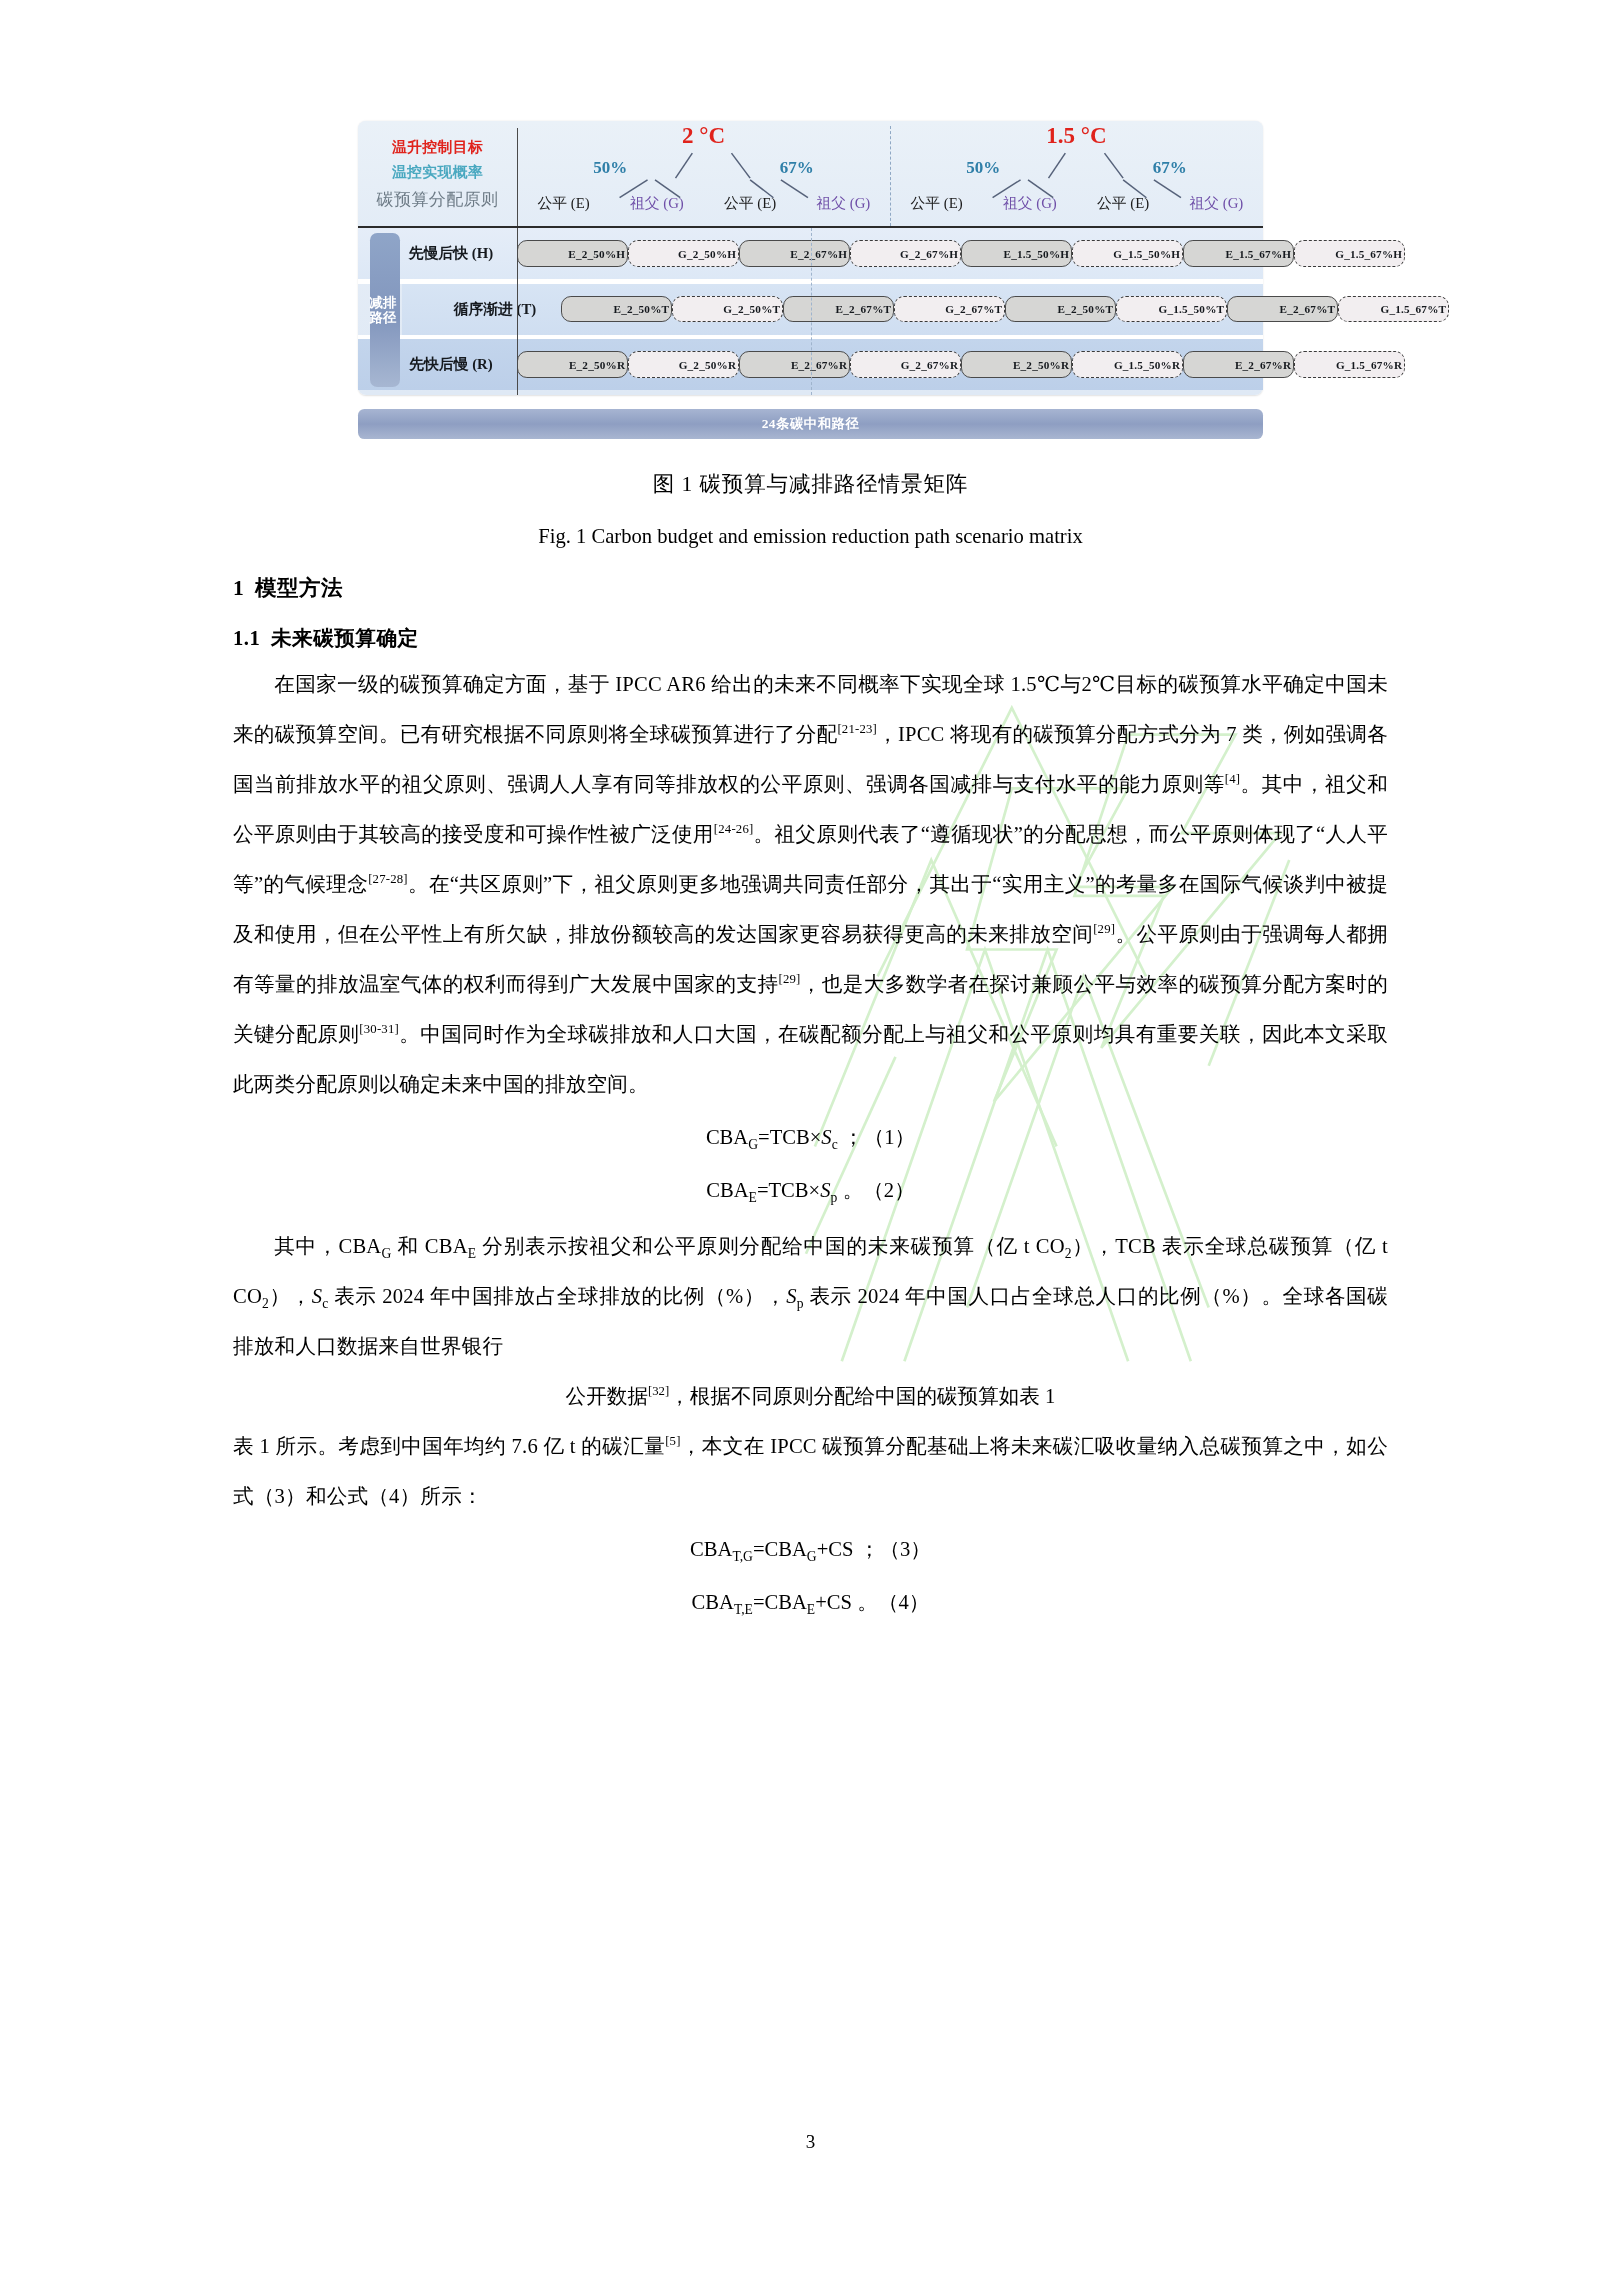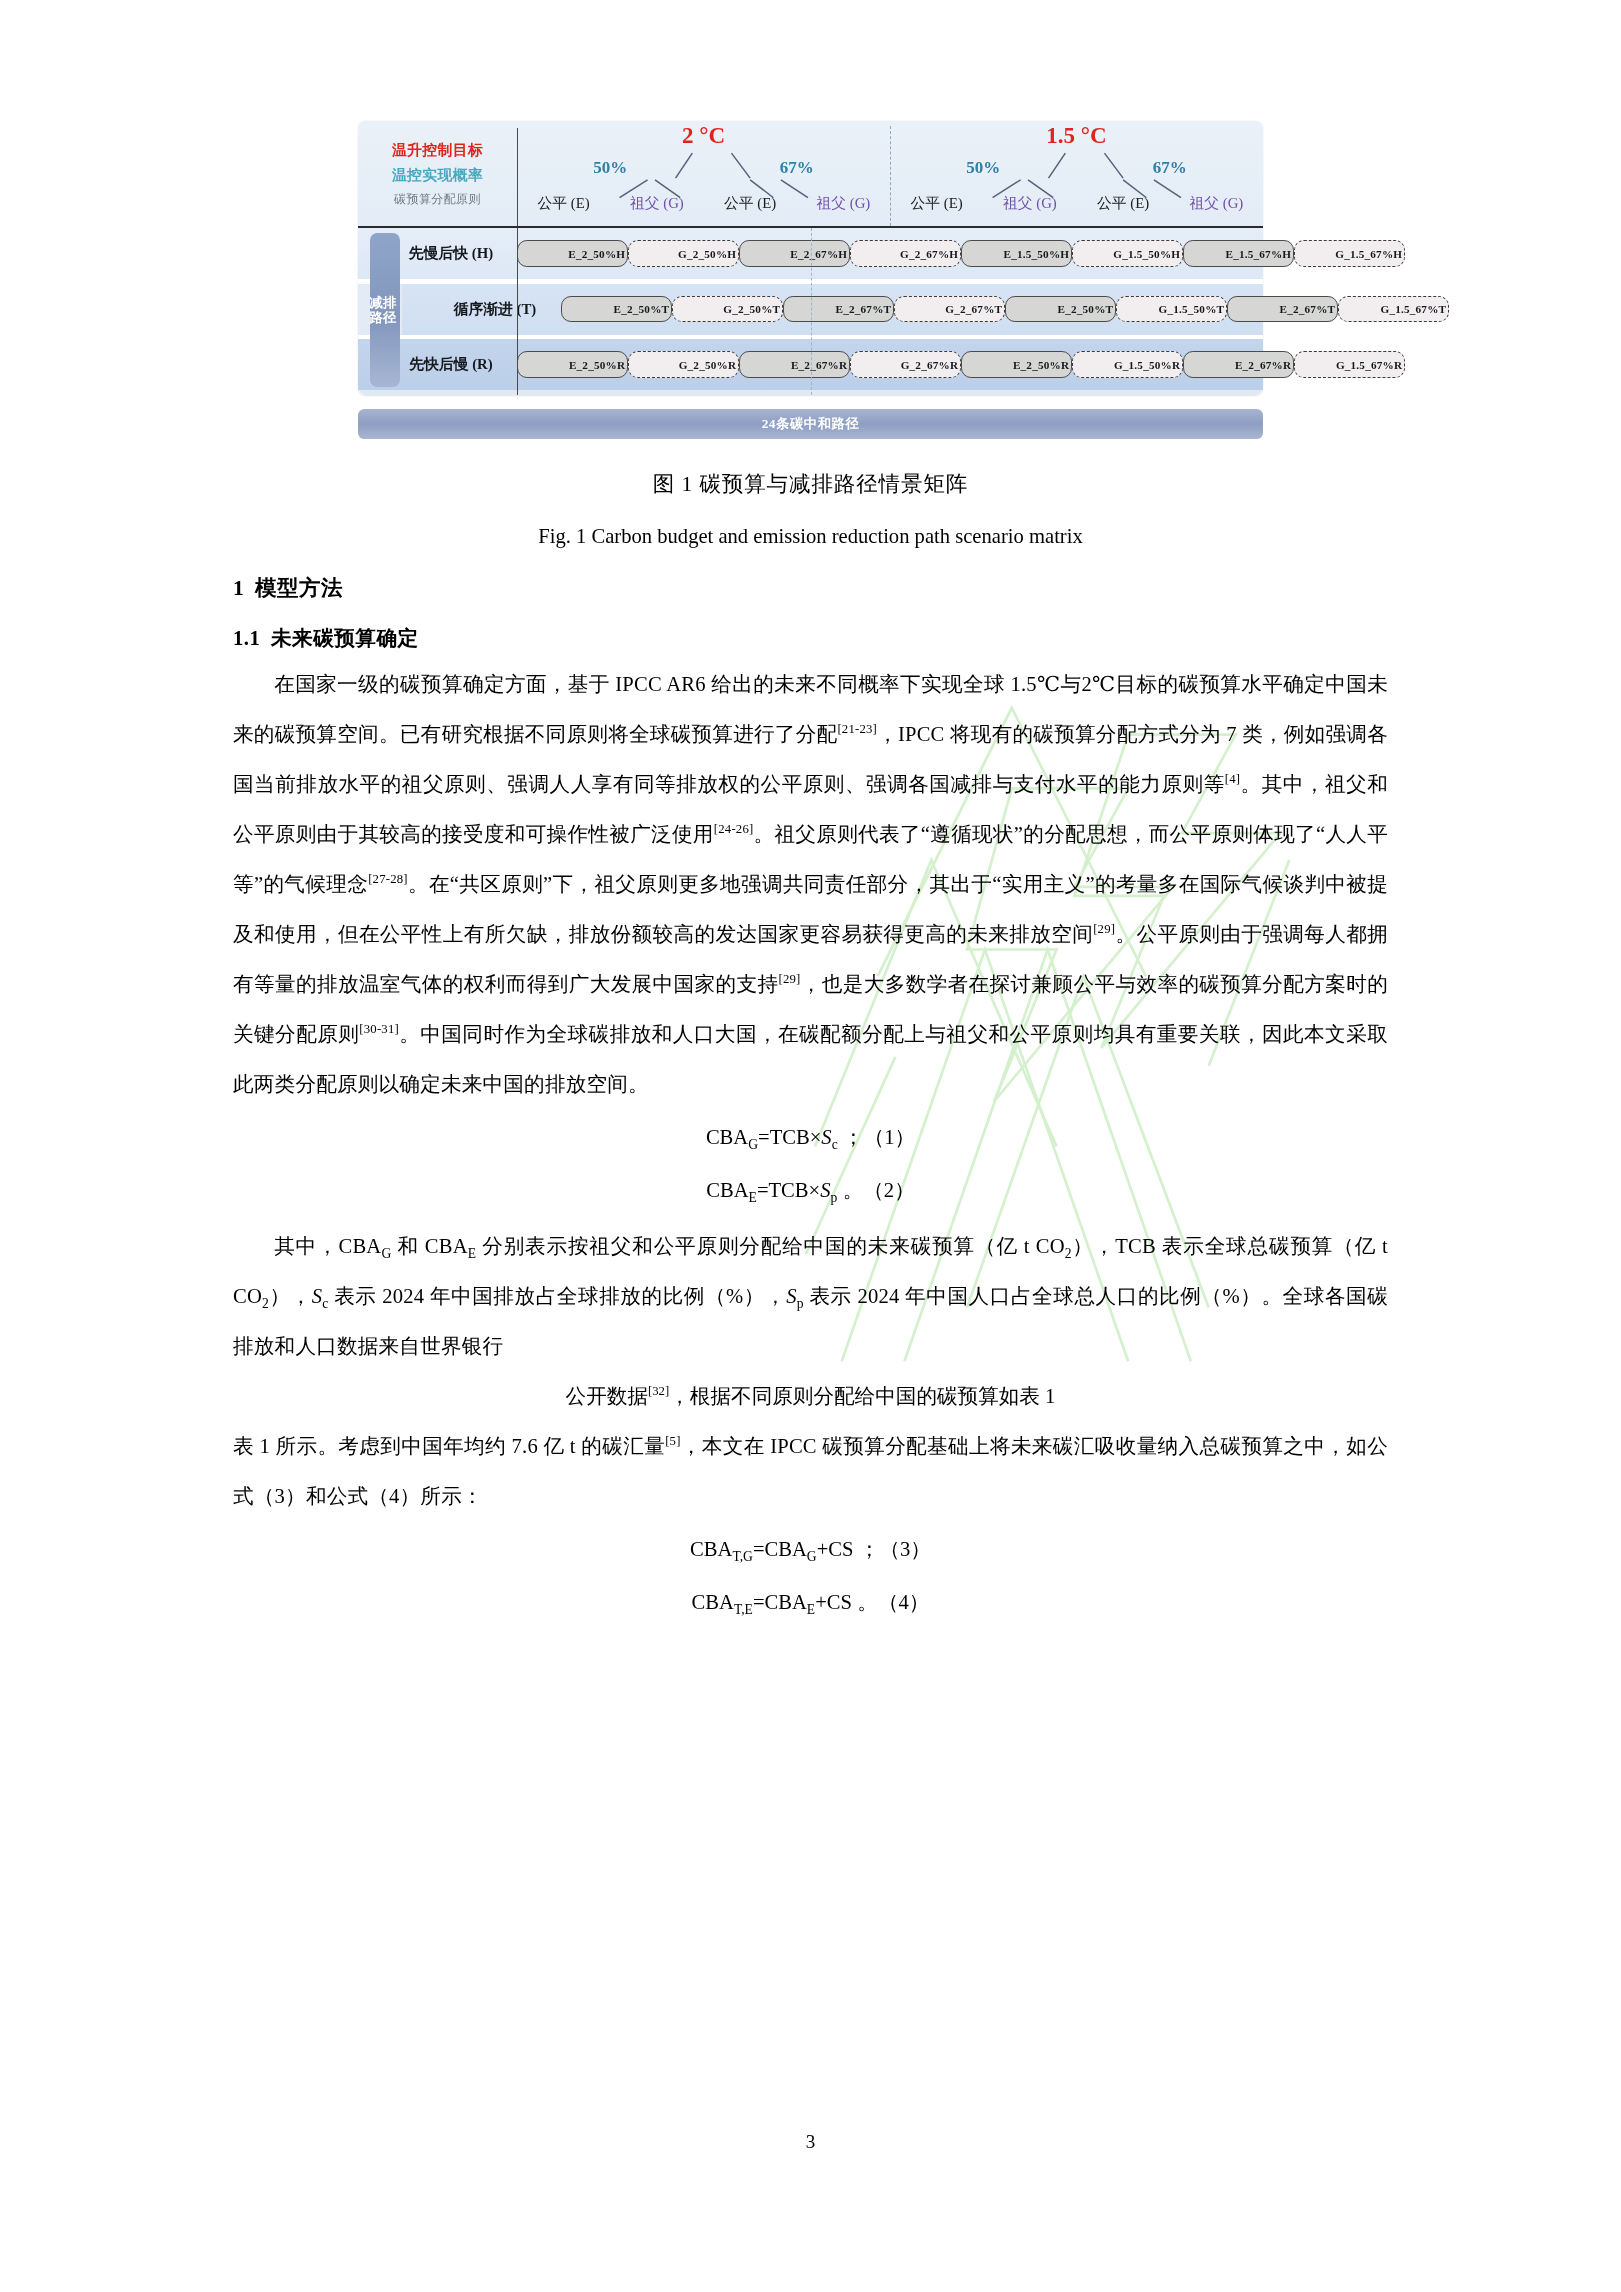--- a/index.html
+++ b/index.html
@@ -70,21 +70,21 @@
     left: 0; top: 0;
     width: 159px; height: 107px;
     display: flex;
     flex-direction: column;
     justify-content: center;
     align-items: center;
     gap: 6.3px;
   }
   .lbl-temp   { color: #e0231c; font-weight: bold; font-size: 14.8px; letter-spacing: 0.4px; }
   .lbl-prob   { color: #49a8c0; font-weight: bold; font-size: 14.8px; letter-spacing: 0.4px; }
-  .lbl-princ  { color: #6d7b86; font-size: 12px; letter-spacing: 0.4px; }
+  .lbl-princ  { color: #6d7b86; font-size: 17px; letter-spacing: 0.4px; }
 
   .fig-head-tree {
     position: absolute;
     left: 159px; top: 0; right: 0; height: 107px;
   }
   .tree-half {
     position: absolute;
     top: 0; height: 107px;
     width: 50%;
   }

